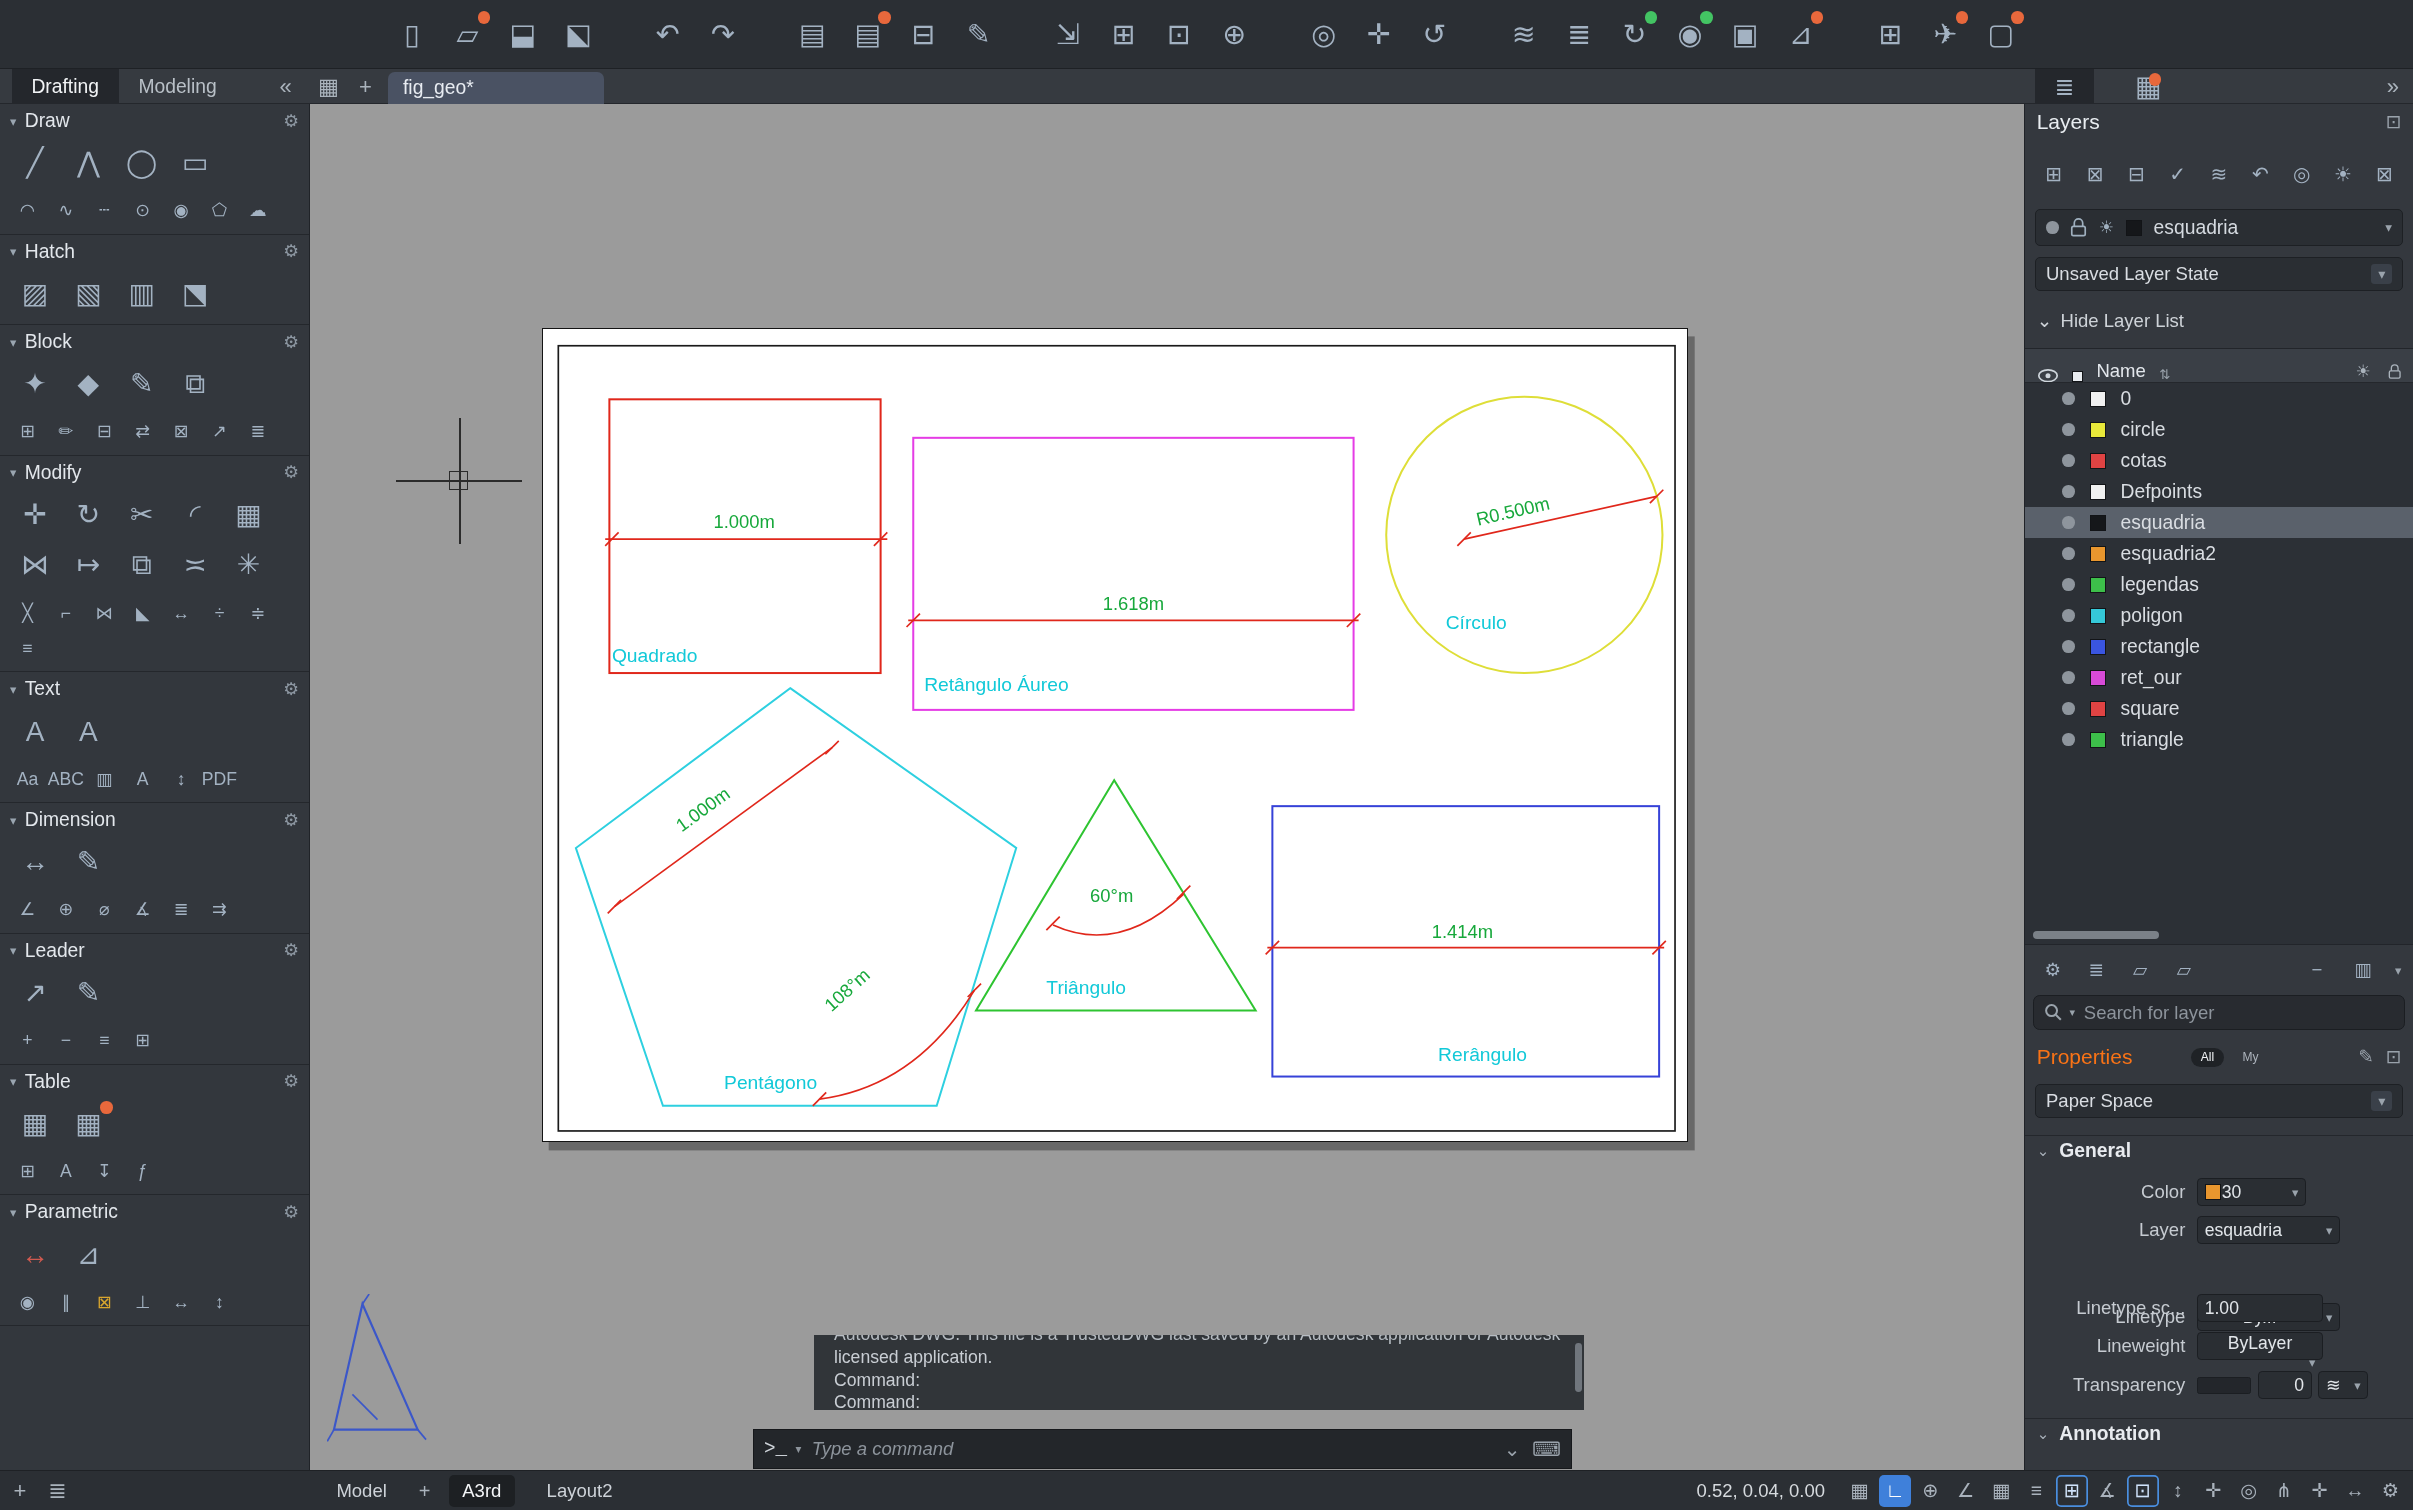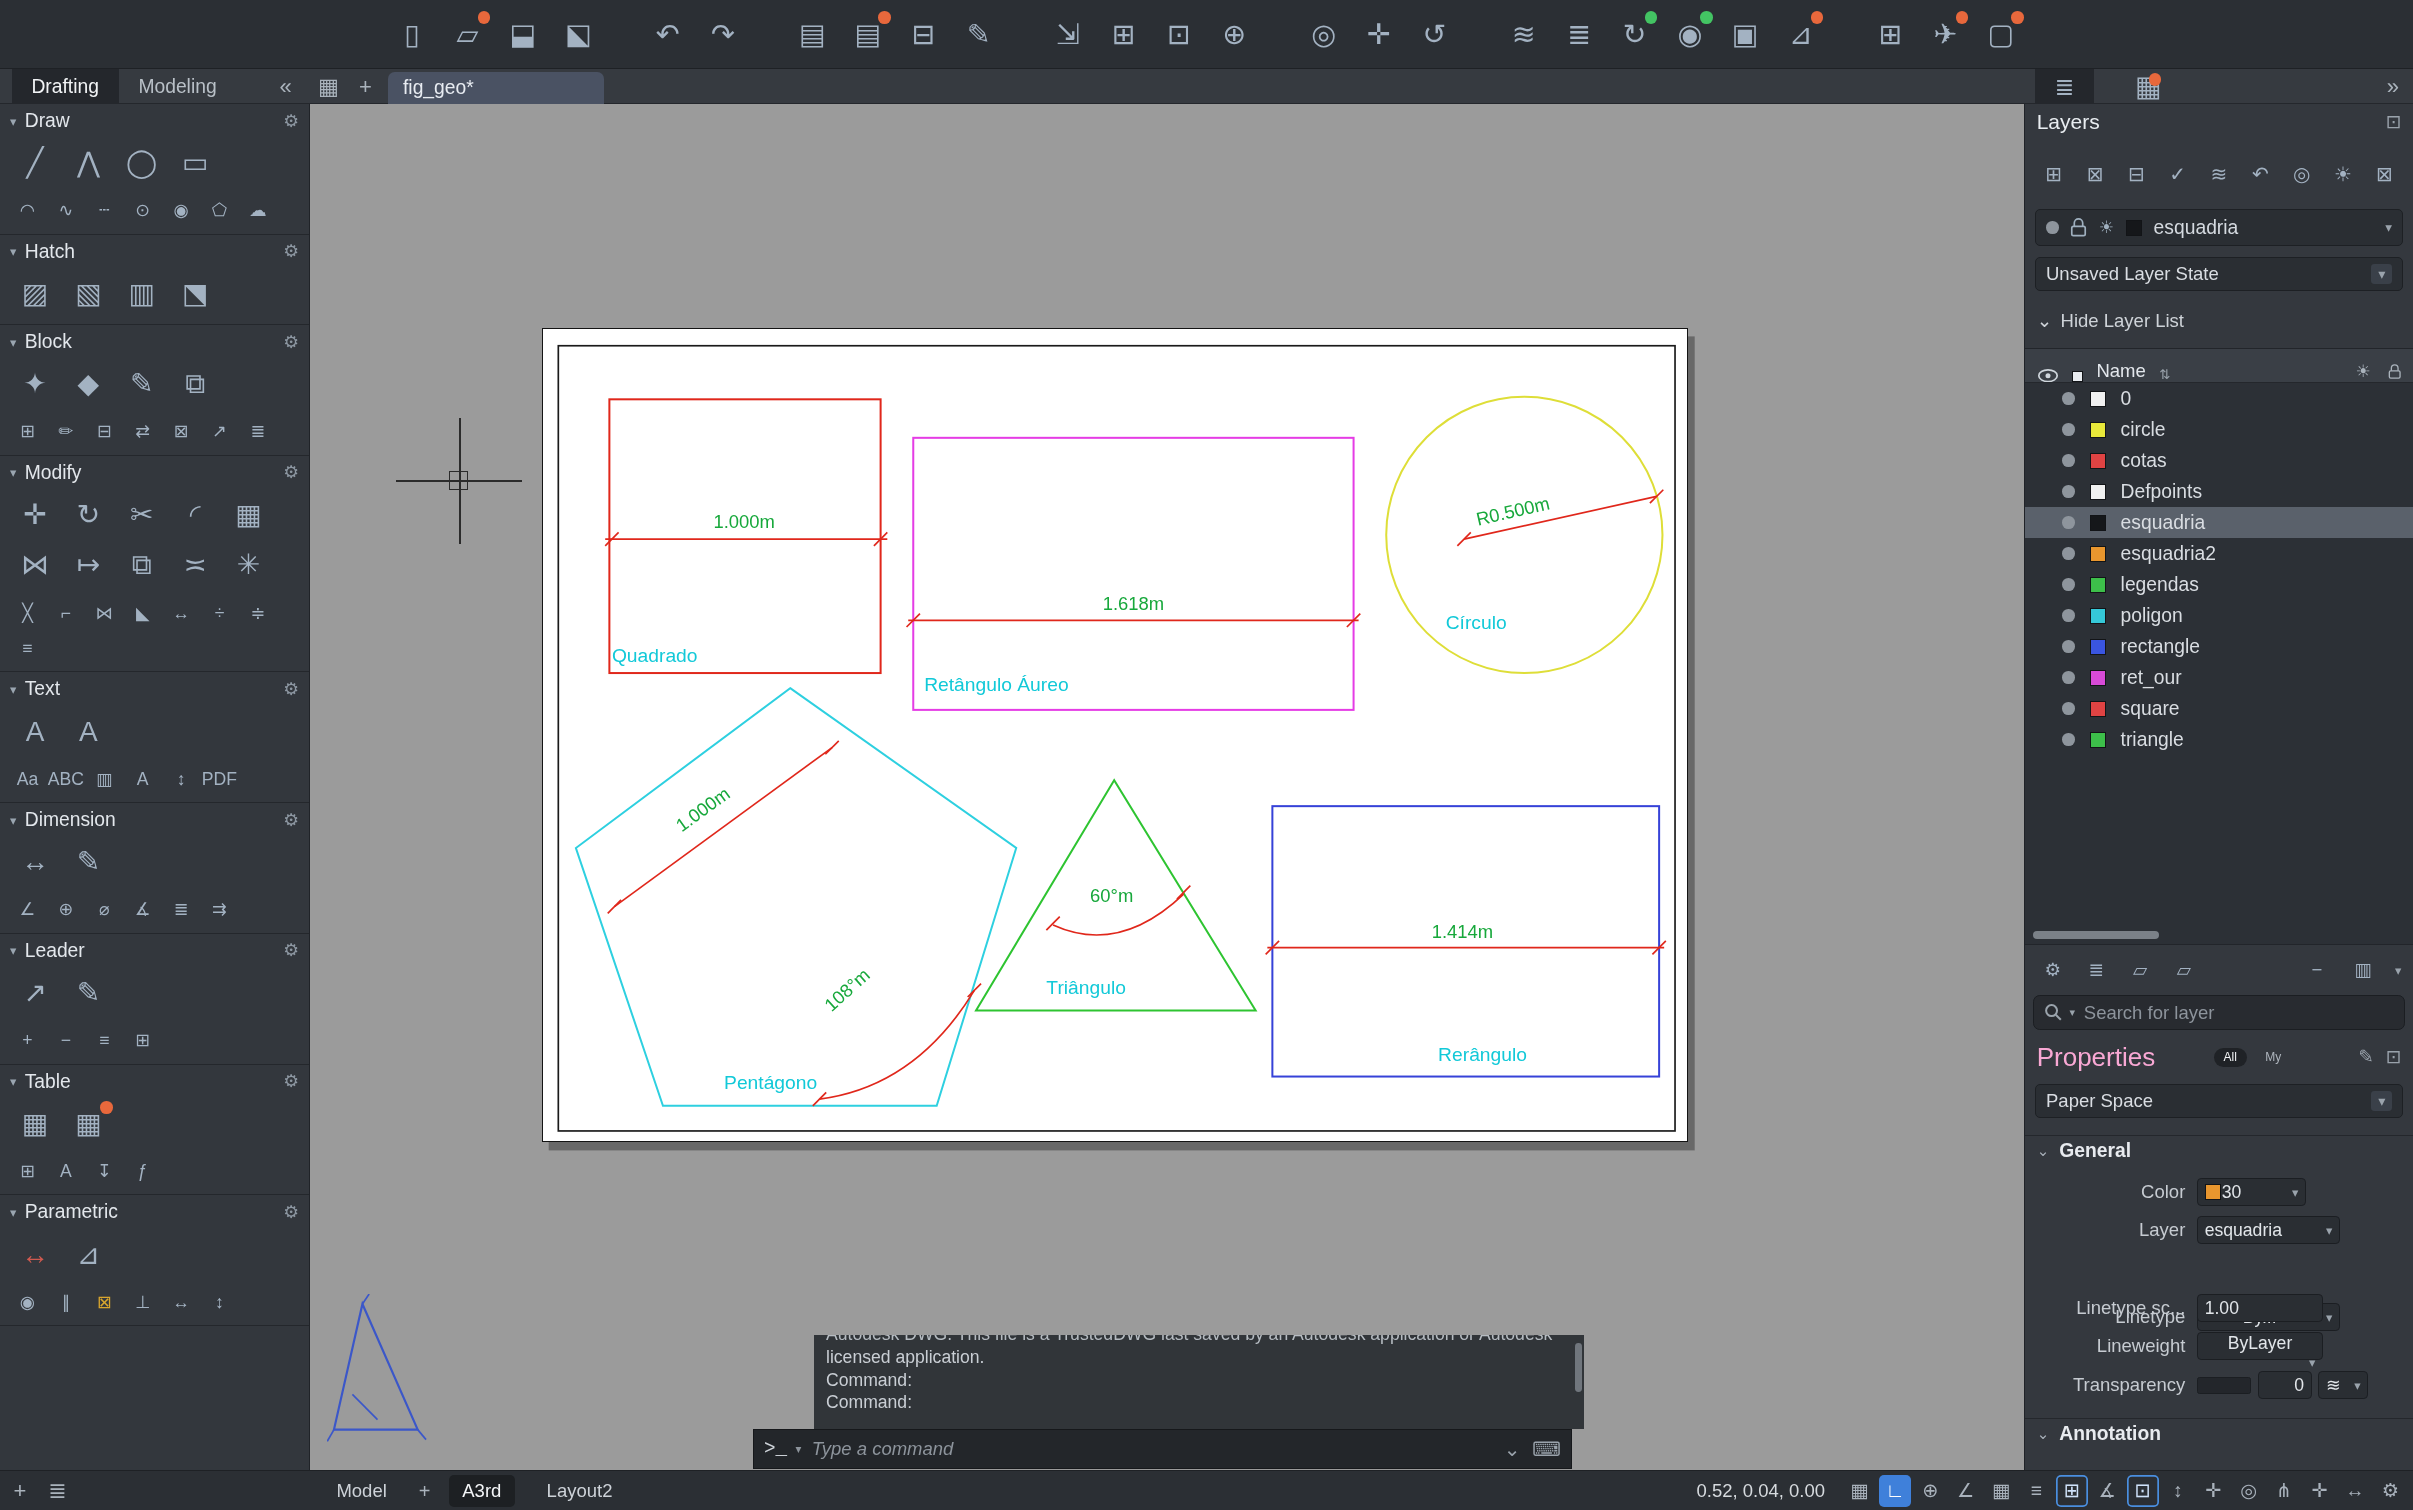--- a/index.html
+++ b/index.html
@@ -54,23 +54,23 @@
   .dimtext{fill:#17a83b;font-size:22px;font-family:"Liberation Sans","DejaVu Sans",sans-serif;}
   .lbltext{fill:#12c9d8;font-size:23px;font-family:"Liberation Sans","DejaVu Sans",sans-serif;}
 
   .cross-h{position:absolute;left:86px;top:376px;width:126px;height:1.7px;background:#2b2b2b;}
   .cross-v{position:absolute;left:149px;top:314px;width:1.7px;height:126px;background:#2b2b2b;}
   .pickbox{position:absolute;left:139px;top:367px;width:18.5px;height:18.5px;border:1.7px solid #2b2b2b;}
 
   .ucs{position:absolute;left:17px;top:1190px;}
 
   
-  .cmd-history{position:absolute;left:504px;top:1231px;width:770px;height:94px;
+  .cmd-history{position:absolute;left:504px;top:1231px;width:770px;height:75px;
                background:rgba(40,44,49,0.92);color:#c9ced4;font-size:17.6px;line-height:22.7px;
-               padding:0 12px;overflow:hidden;}
+               padding:0 20px;overflow:hidden;}
   .cmd-history .clip{margin-top:-11.7px;white-space:nowrap;color:#b6bcc2;}
   .cmd-scroll{position:absolute;right:2.5px;top:8.4px;width:6.7px;height:49px;background:#70767d;border-radius:3.4px;}
   .cmd-input{position:absolute;left:443px;top:1325px;width:819px;height:40px;
              background:rgba(30,33,37,0.96);border:0.8px solid #16181b;display:flex;align-items:center;
              padding:0 10px;gap:8.4px;}
   .prompt{color:#cfd4da;font-size:19.3px;font-family:"Liberation Mono","DejaVu Sans Mono",monospace;}
   .prompt-caret{color:#8d949c;font-size:11.7px;}
   .cmd-field{flex:1;background:transparent;border:none;outline:none;color:#d5dae0;font-size:18.5px;
              font-style:italic;font-family:"Liberation Sans","DejaVu Sans",sans-serif;}
   .cmd-field::placeholder{color:#8d949c;font-style:italic;}
@@ -105,21 +105,21 @@
   .layer-row.selected{background:#5a616b;}
   .lt-hscroll{position:absolute;bottom:5px;left:8.4px;height:8.4px;width:126px;background:#7b8188;border-radius:4.2px;}
   .layers-footer{top:849px;height:35px;display:flex;align-items:center;padding:0 11.7px;gap:13.4px;}
   .layers-footer .cell{width:32px;height:30px;font-size:18.5px;}
   .layers-footer .spacer{flex:1;}
   .layer-search{top:891px;left:8.4px;right:8.4px;height:35px;background:#282b30;border:0.8px solid #1b1e22;
                 border-radius:6.7px;display:flex;align-items:center;gap:6.7px;padding:0 10px;}
   .layer-search input{flex:1;background:transparent;border:none;outline:none;color:#d5dae0;font-size:18.5px;}
   .layer-search input::placeholder{color:#8d949c;}
   .props-header{top:937px;height:32px;display:flex;align-items:center;padding:0 11.7px;gap:8.4px;}
-  .props-header .t{font-size:26px;color:#f9a8d4;}
+  .props-header .t{font-size:21px;color:#f97316;}
   .pill{font-size:12px;padding:2.5px 10px;border-radius:10px;color:#aeb5bd;}
   .pill.active{background:#1f2226;color:#f2f4f6;}
   .props-header .ics{margin-left:auto;display:flex;gap:11.7px;color:#9aa3ac;font-size:18.5px;}
   .space-select{top:980px;left:10px;right:10px;height:34px;}
   .sect-header{height:30px;display:flex;align-items:center;gap:10px;padding:0 11.7px;border-top:0.8px solid #24272c;}
   .sect-header .t{font-size:19.3px;font-weight:bold;color:#e8ebef;}
   .sect-header .ch{color:#aab2bb;font-size:15px;}
   .general-header{top:1031px;}
   .annotation-header{top:1314px;}
   .prop-row{position:absolute;left:0;right:11.7px;height:34px;display:flex;align-items:center;}

